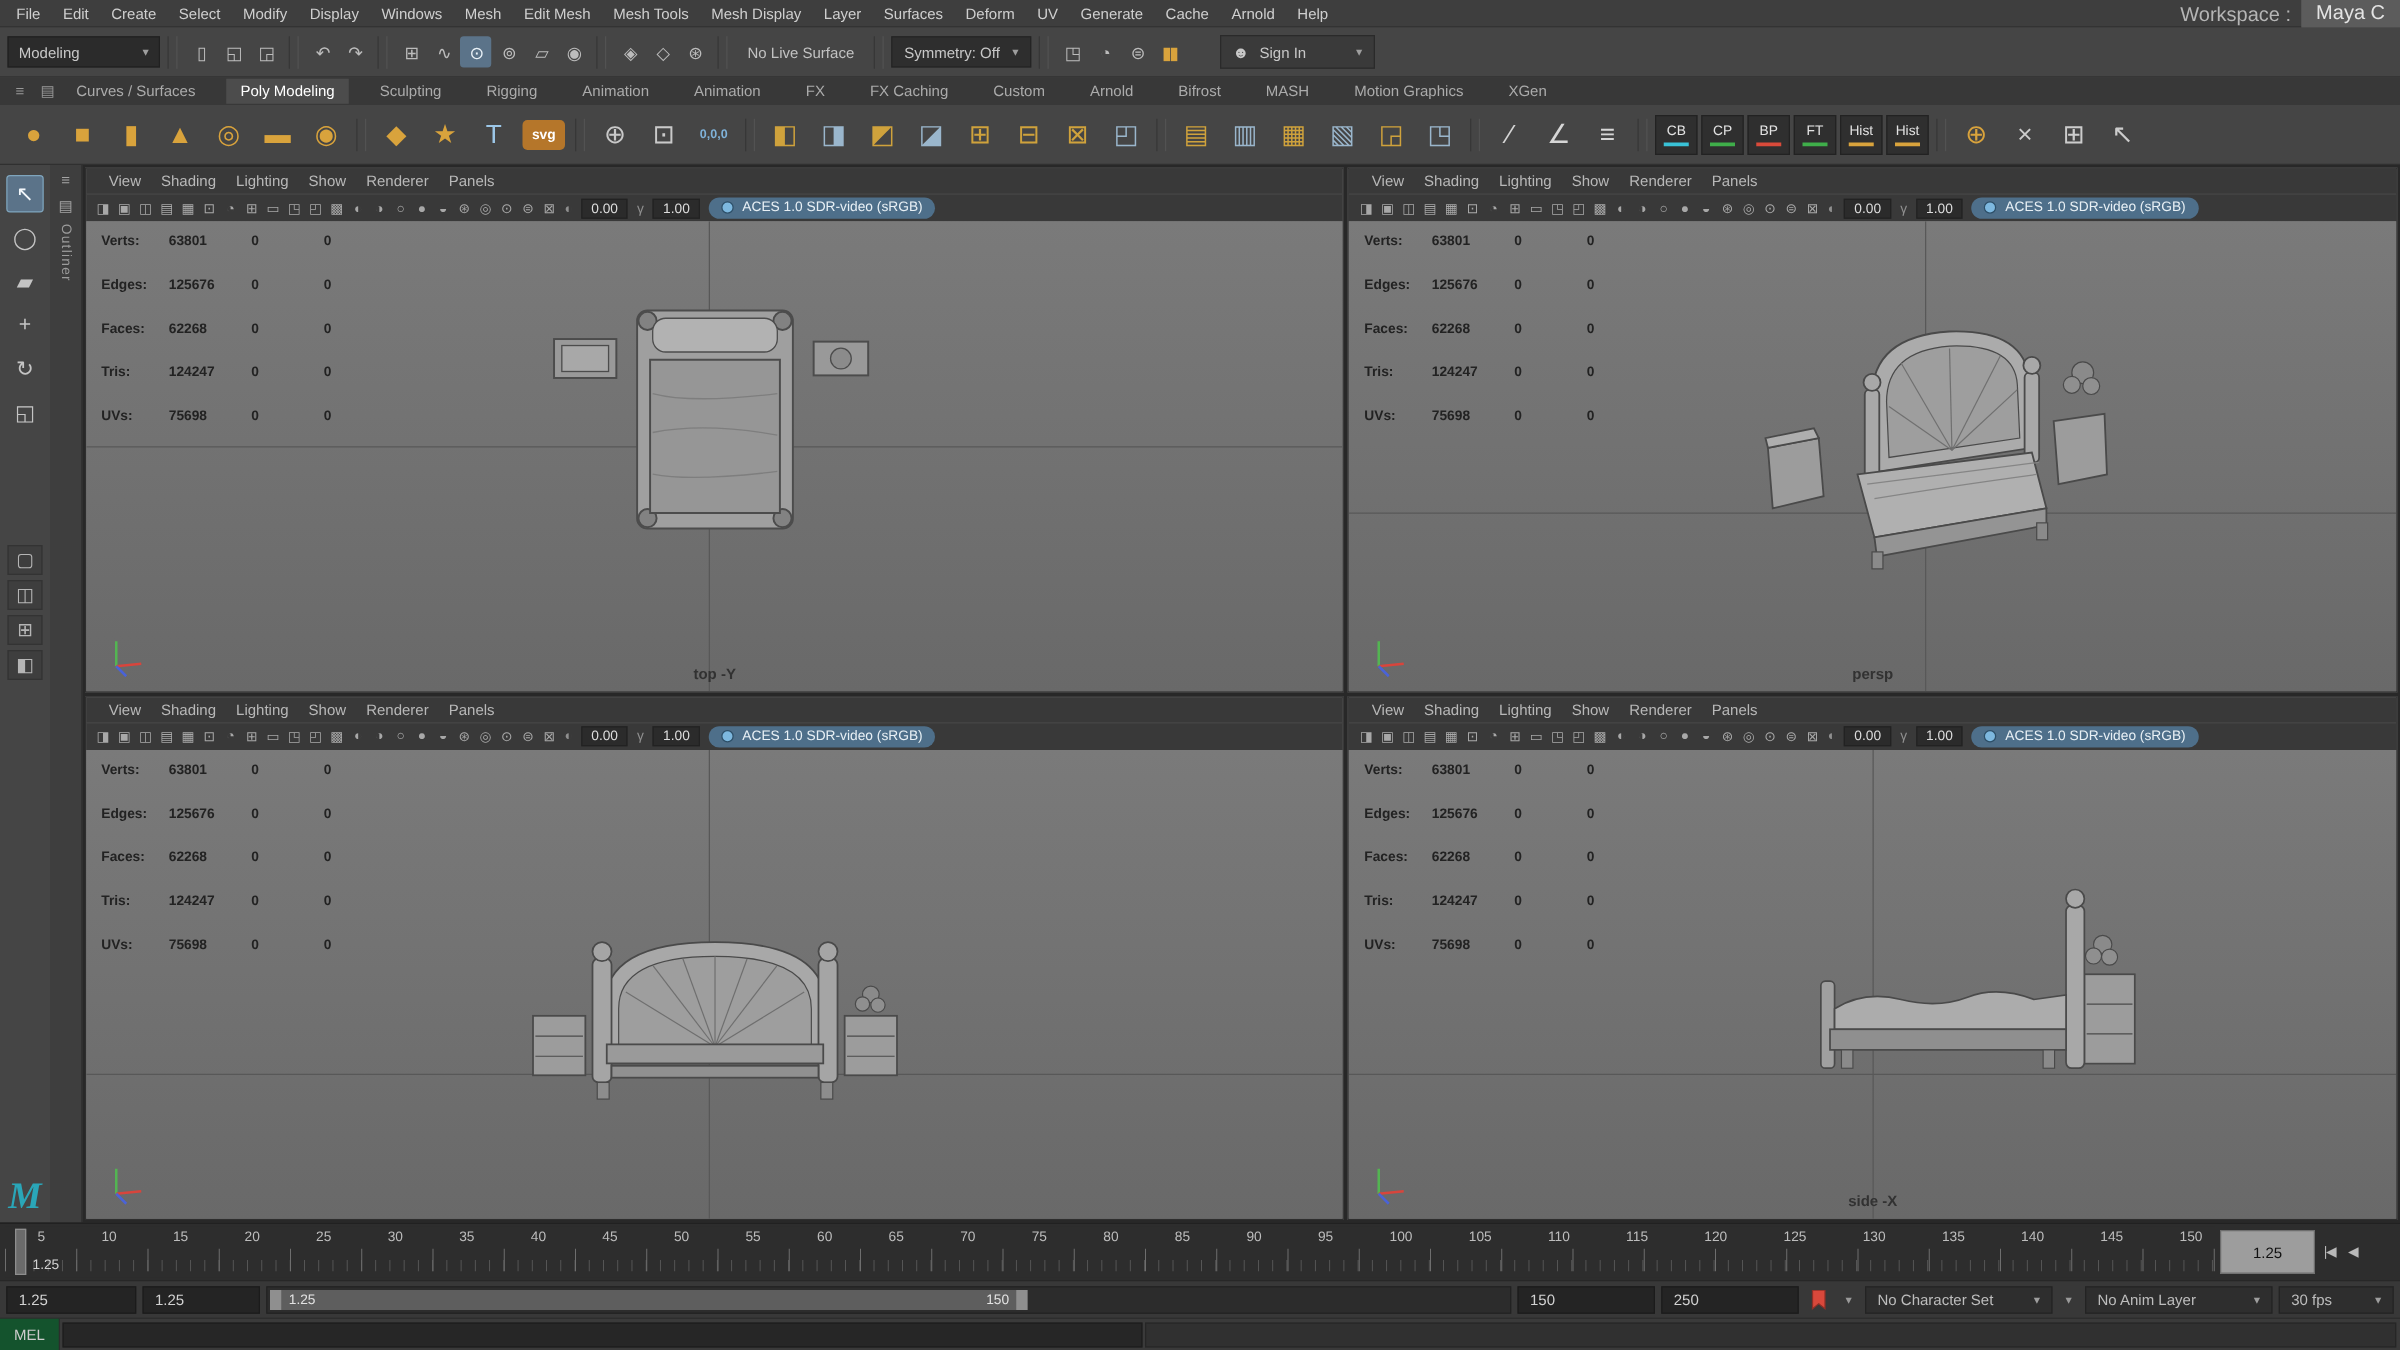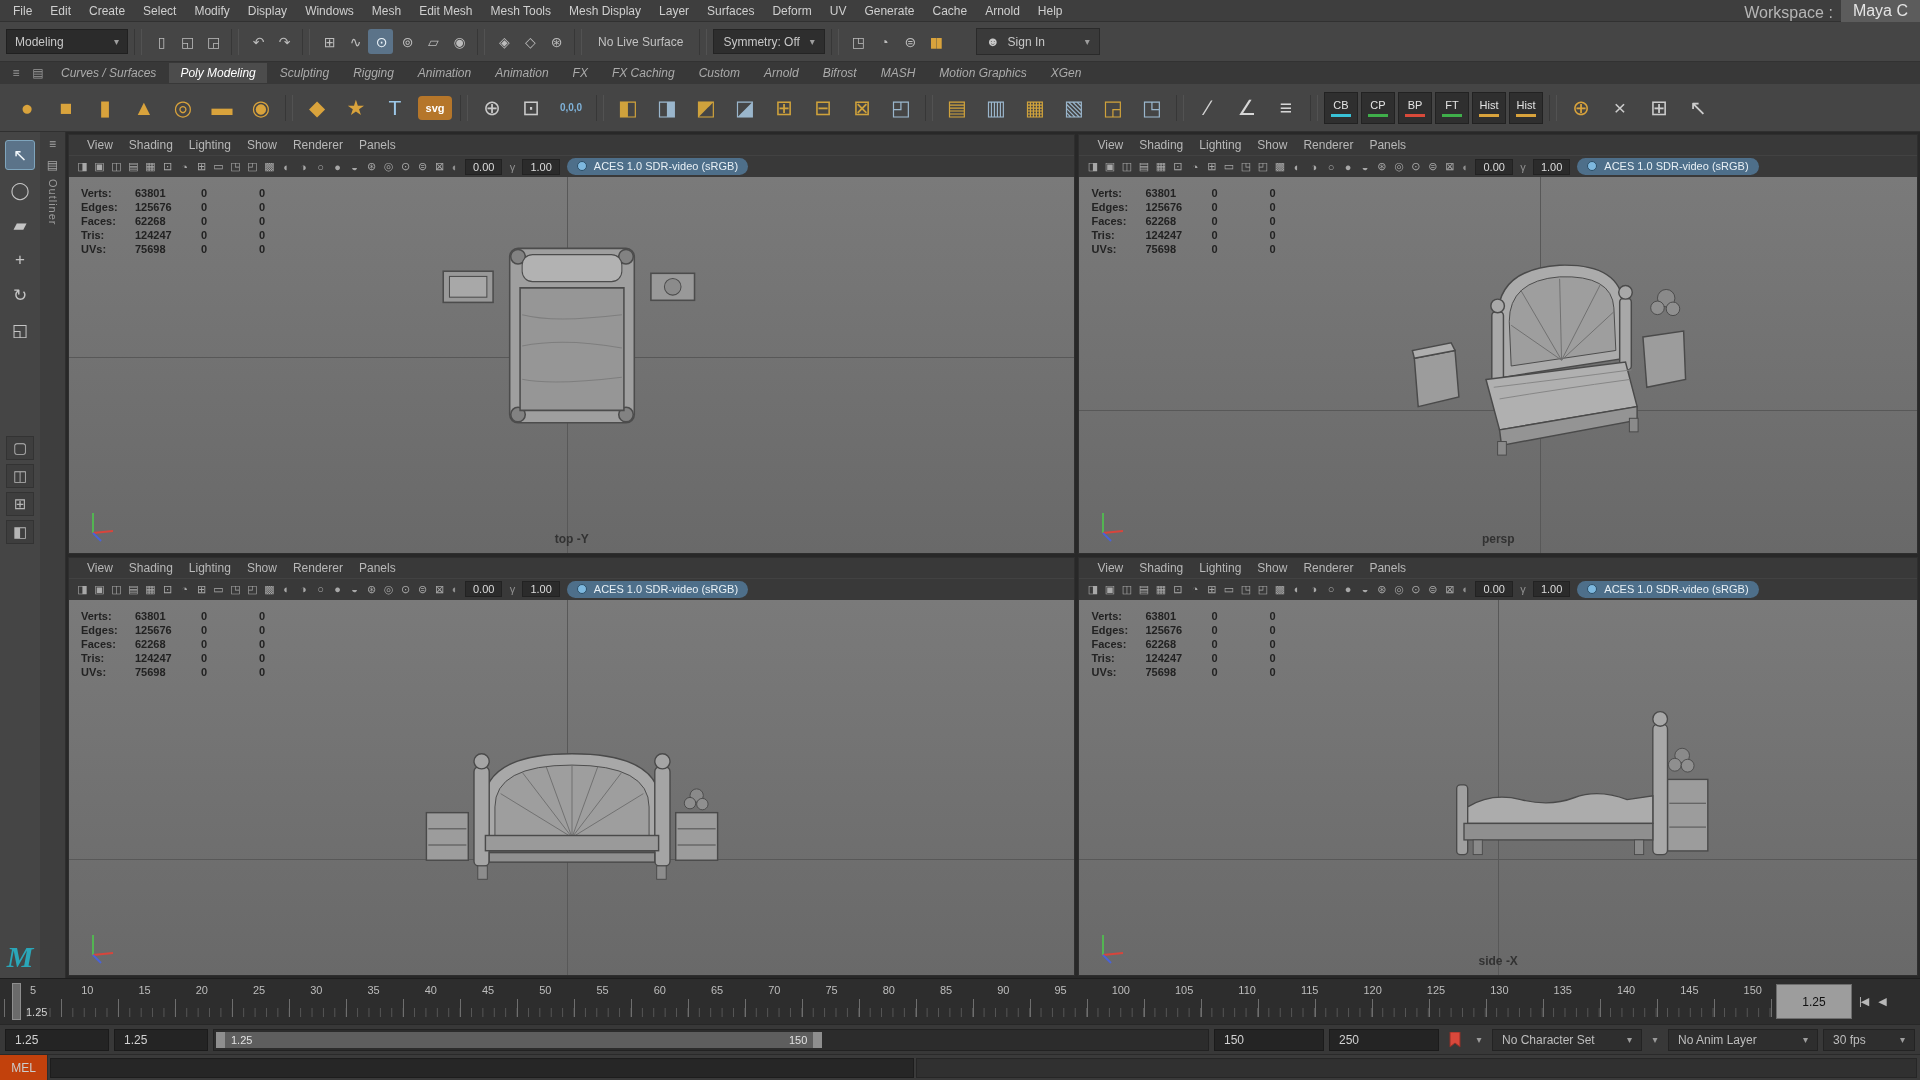--- a/index.html
+++ b/index.html
@@ -92,21 +92,21 @@
     gap:7px; white-space:nowrap; }
   .vp-colorspace .dot { width:10px; height:10px; border-radius:50%; background:#7db8df;
     border:1px solid #2d4f68; flex:0 0 auto; }
   .vp-canvas { flex:1 1 auto; position:relative; min-height:0;
     background:linear-gradient(#7a7a7a, #696969); overflow:hidden; }
   .vp-canvas::before { content:""; position:absolute; left:0; right:0; top:var(--hy,50%);
     height:1px; background:#585858; }
   .vp-canvas::after { content:""; position:absolute; top:0; bottom:0; left:var(--vx,50%);
     width:1px; background:#585858; }
   .vp-hud { position:absolute; top:10px; left:12px; z-index:2; display:grid;
-    grid-template-columns:54px 66px 58px 58px; row-gap:2px; font-size:11px; font-weight:bold; color:#222; }
+    grid-template-columns:54px 66px 58px 58px; row-gap:23px; font-size:11px; font-weight:bold; color:#222; }
   .hud-v { text-align:left; }
   .vp-label { position:absolute; bottom:7px; left:0; right:0; text-align:center;
     font-size:12px; font-weight:bold; color:#323232; z-index:2; }
   .axis-gizmo { position:absolute; bottom:10px; left:12px; z-index:2; }
   .bed { position:absolute; transform:translate(-50%,-50%); z-index:1; }
 
   
   .timeslider { height:46px; background:#2d2d2d; border-top:1px solid #1e1e1e;
     display:flex; align-items:stretch; flex:0 0 auto; }
   .ts-ruler { flex:1 1 auto; position:relative; margin:2px 0 2px 4px; background:#2d2d2d; }
@@ -142,21 +142,21 @@
     align-items:center; gap:10px; padding:0 9px; font-size:12px; color:#bdbdbd;
     white-space:nowrap; flex:0 0 auto; }
   .rs-dropdown .caret { margin-left:auto; }
   .w-as { width:104px; } .w-ps { width:94px; } .w-pe { width:110px; } .w-ae { width:110px; }
   .w-cs { width:150px; } .w-al { width:150px; } .w-fps { width:92px; }
   .rs-bookmark { width:22px; height:22px; display:flex; align-items:center; justify-content:center; flex:0 0 auto; }
 
   
   .commandline { height:26px; background:#3a3a3a; border-top:1px solid #2a2a2a;
     display:flex; align-items:center; flex:0 0 auto; }
-  .cmd-label { width:48px; height:100%; background:#c2410c; border-right:1px solid #2d2d2d;
+  .cmd-label { width:48px; height:100%; background:#14532d; border-right:1px solid #2d2d2d;
     display:flex; align-items:center; justify-content:center; font-size:12px; color:#cccccc; }
   .cmd-input { flex:0 0 45%; height:20px; margin:0 2px; background:#262626; border:1px solid #1d1d1d; }
   .cmd-help { flex:1 1 auto; height:20px; margin-right:3px; background:#303030; border:1px solid #262626; }
 </style>
 </head>
 <body>
 
 <div class="menubar">
 
 <span class="menu-item">File</span>
@@ -237,21 +237,21 @@
   <div class="signin">
     <span class="person">☻</span>
     <span>Sign In</span>
     <span class="caret">▾</span>
   </div>
 </div>
 
 <div class="shelf-tabs">
   <span class="tab-lead-icon">≡</span>
   <span class="tab-lead-icon">▤</span>
-  <span style="display:flex; gap:2px;font-style:italic;">
+  <span style="display:flex; gap:14px;">
 
   <span class="shelf-tab">Curves / Surfaces</span>
       <span class="shelf-tab active">Poly Modeling</span>
       <span class="shelf-tab">Sculpting</span>
       <span class="shelf-tab">Rigging</span>
       <span class="shelf-tab">Animation</span>
       <span class="shelf-tab">Animation</span>
       <span class="shelf-tab">FX</span>
       <span class="shelf-tab">FX Caching</span>
       <span class="shelf-tab">Custom</span>

